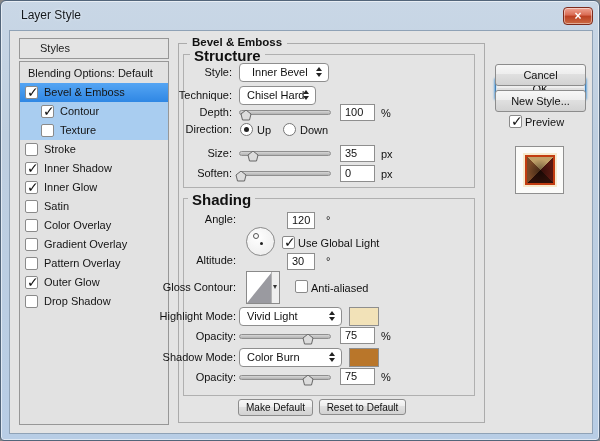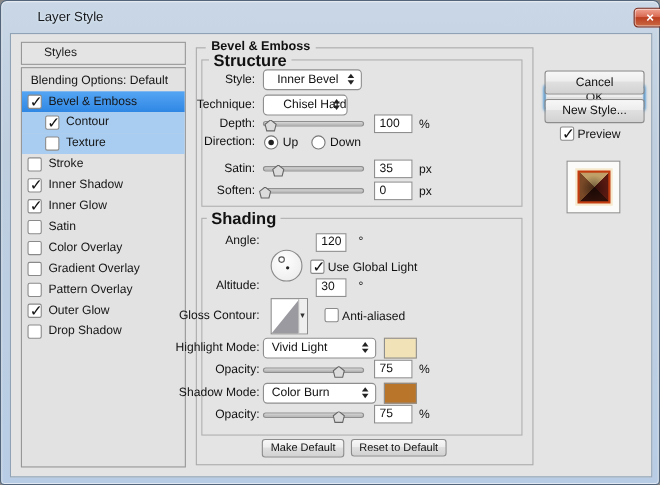--- a/index.html
+++ b/index.html
@@ -1,21 +1,21 @@
 <!DOCTYPE html>
 <html><head>
 <meta charset="utf-8">
 <style>
   html,body{margin:0;padding:0;background:#888;}
   .stage{width:600px;height:441px;position:relative;font-family:"Liberation Sans","DejaVu Sans",sans-serif;
          -webkit-font-smoothing:antialiased;}
   .window{position:absolute;inset:0;border-radius:6px 6px 4px 4px;border:1px solid #52657a;
           background:linear-gradient(180deg,#c9d7e6 0%,#bfcfe0 30%,#b8cde5 100%);
           box-shadow:inset 0 0 0 1px rgba(255,255,255,.55);box-sizing:border-box;}
-  .titlebar{position:absolute;left:0;top:0;right:0;height:29px;margin-left:13px;}
+  .titlebar{position:absolute;left:0;top:0;right:0;height:29px;}
   .title-text{position:absolute;left:20px;top:7px;font-size:12px;color:#15191d;text-shadow:0 0 3px #eef4fa;}
   .close-btn{position:absolute;left:562px;top:6px;width:30px;height:18px;border-radius:4px;
              border:1px solid #7d2b1c;background:linear-gradient(180deg,#f0a493 0%,#d96a52 45%,#bc3f22 50%,#ca6a43 100%);
              box-shadow:inset 0 0 0 1px rgba(255,255,255,.45);color:#fff;font-size:12px;font-weight:bold;
              text-align:center;line-height:16px;box-sizing:border-box;}
   .client{position:absolute;left:8px;top:29px;width:584px;height:404px;background:#e4e4e4;
           border:1px solid #8fa2b6;box-sizing:border-box;}
 
   
   .styles-header{position:absolute;left:18px;top:37px;width:150px;height:21px;border:1px solid #979797;
@@ -161,21 +161,21 @@
     <span class="flabel" style="right:367px;top:65px;">Style:</span>
     <div class="dd" style="left:238px;top:62px;width:90px;padding-left:12px;">
       <span>Inner Bevel</span>
       <span class="spin">
           <i class="up"></i>
           <i class="dn"></i>
         </span>
     </div>
 
     <span class="flabel" style="right:367px;top:88px;">Technique:</span>
-    <div class="dd" style="left:238px;top:85px;width:77px;text-align:right;">
+    <div class="dd" style="left:238px;top:85px;width:77px;">
       <span>Chisel Hard</span>
       <span class="spin">
           <i class="up"></i>
           <i class="dn"></i>
         </span>
     </div>
 
     <span class="flabel" style="right:367px;top:105px;">Depth:</span>
     <div class="slider" style="left:238px;top:105px;">
       <div class="track"></div>
@@ -186,21 +186,21 @@
     </div>
     <div class="vbox" style="left:339px;top:103px;width:35px;">100</div>
     <span class="funit" style="left:380px;top:106px;">%</span>
 
     <span class="flabel" style="right:367px;top:122px;">Direction:</span>
     <span class="radio on" style="left:239px;top:122px;"></span>
     <span class="flabel" style="left:256px;top:123px;">Up</span>
     <span class="radio" style="left:282px;top:122px;"></span>
     <span class="flabel" style="left:299px;top:123px;">Down</span>
 
-    <span class="flabel" style="right:367px;top:146px;">Satin:</span>
+    <span class="flabel" style="right:367px;top:146px;">Size:</span>
     <div class="slider" style="left:238px;top:146px;">
       <div class="track"></div>
       <span class="thumb" style="left: calc(15% - 6px);">
         <svg width="12" height="11">
             <polygon points="6,0 11,4 9.5,10 2.5,10 1,4" fill="#dcdcdc" stroke="#666"></polygon>
           </svg></span>
     </div>
     <div class="vbox" style="left:339px;top:144px;width:35px;">35</div>
     <span class="funit" style="left:380px;top:147px;">px</span>
 

